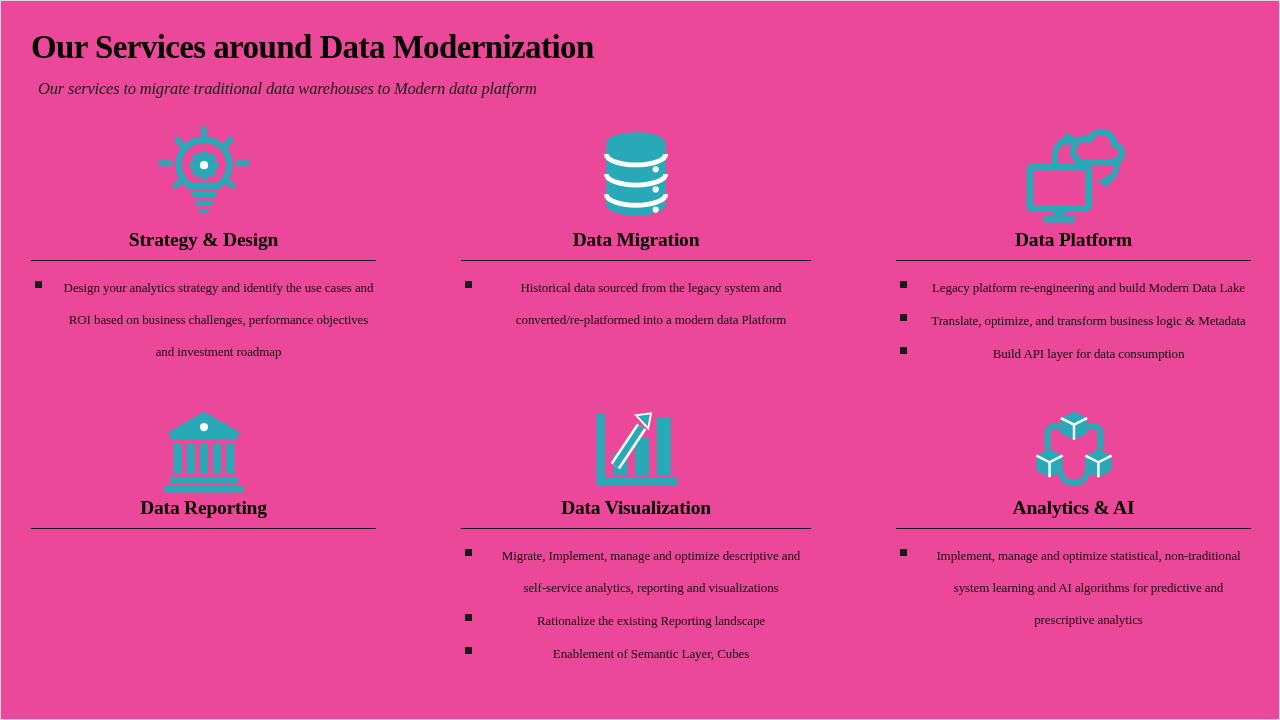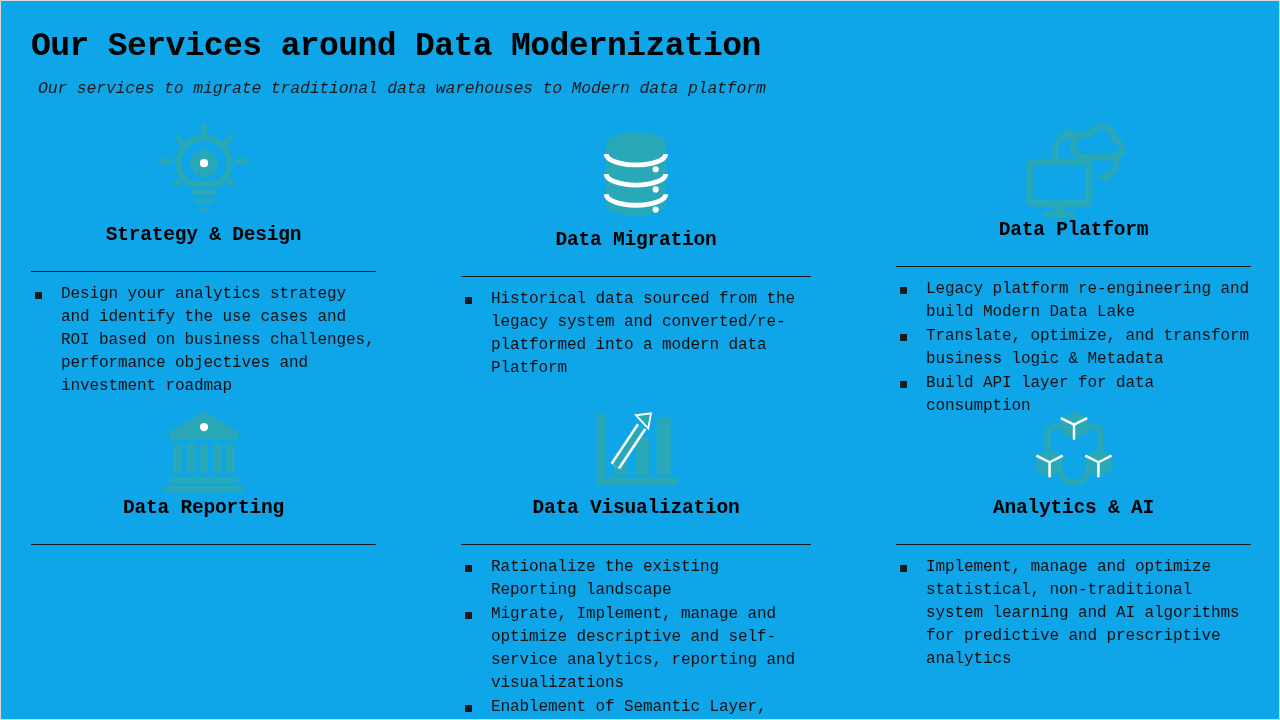--- a/index.html
+++ b/index.html
@@ -1,19 +1,19 @@
 <!DOCTYPE html>
 <html><head>
 <meta charset="utf-8">
 <style>
   html,body { margin:0; padding:0; background:#f2f2f2; }
   .slide {
     position:relative; width:1280px; height:720px; margin:0 auto;
-    background:#0ea5e9; border:1px solid #d9d9d9; box-sizing:border-box;
-    font-family:Liberation Mono, monospace; overflow:hidden;
+    background:#ec4899; border:1px solid #d9d9d9; box-sizing:border-box;
+    font-family:Liberation Serif, serif; overflow:hidden;
   }
   .page-title {
     position:absolute; left:30px; top:26px; margin:0;
     font-size:33px; line-height:40px; font-weight:bold; color:#000;
     letter-spacing:-0.6px;
   }
   .page-subtitle {
     position:absolute; left:37px; top:78px;
     font-style:italic; font-size:16.5px; color:#1c1c1c; letter-spacing:-0.2px;
   }
@@ -25,25 +25,25 @@
     column-gap:85px;
   }
   .card { display:flex; flex-direction:column; }
   .icon-wrap {
     height:112px; display:flex; align-items:center; justify-content:center;
     padding-top:4px; box-sizing:border-box;
   }
   .row2 .icon-wrap { height:98px; padding-top:6px; }
   .card-title {
     font-size:19.5px; font-weight:bold; color:#000; text-align:center;
-    padding-bottom:25px; border-bottom:1.6px solid #1a1a1a; letter-spacing:-0.2px;
+    padding-bottom:9px; border-bottom:1.6px solid #1a1a1a; letter-spacing:-0.2px;
   }
   .bullets {
     list-style:none; margin:11px 0 0 0; padding:0 0 0 30px;
-    font-size:16px; line-height:23px; color:#111; letter-spacing:-0.1px;
+    font-size:13px; line-height:32px; color:#111; letter-spacing:-0.1px;text-align:center;
   }
   .bullets li { position:relative; margin-bottom:1px; }
   .bullets li::before {
     content:""; position:absolute; left:-26px; top:9px;
     width:6.5px; height:6.5px; background:#1a1a1a;
   }
   .icon-svg { display:block; }
 </style>
 </head>
 <body>
@@ -175,22 +175,22 @@
             <rect x="49" y="32" width="15" height="40"></rect>
             <rect x="72" y="10" width="15" height="62"></rect>
           </g>
           <path d="M28 62 L56 20" stroke="#ffffff" stroke-width="12" fill="none"></path>
           <path d="M28 62 L56 20" stroke="#29A8B8" stroke-width="6.5" fill="none"></path>
           <polygon points="50,8 66,6 63,22" fill="#29A8B8" stroke="#ffffff" stroke-width="2"></polygon>
         </svg>
       </div>
       <div class="card-title">Data Visualization</div>
       <ul class="bullets">
+        <li>Migrate, Implement, manage and optimize descriptive and self-service analytics, reporting and visualizations</li>
         <li>Rationalize the existing Reporting landscape</li>
-        <li>Migrate, Implement, manage and optimize descriptive and self-service analytics, reporting and visualizations</li>
         <li>Enablement of Semantic Layer, Cubes</li>
       </ul>
     </div>
 
     <div class="card row2">
       <div class="icon-wrap">
         <svg class="icon-svg" width="94" height="88" viewBox="0 0 100 92">
           <g stroke="#29A8B8" stroke-width="6.5" fill="none" stroke-linecap="round">
             <path d="M44 20 H28 a6 6 0 0 0 -6 6 V42"></path>
             <path d="M56 20 H72 a6 6 0 0 1 6 6 V42"></path>

